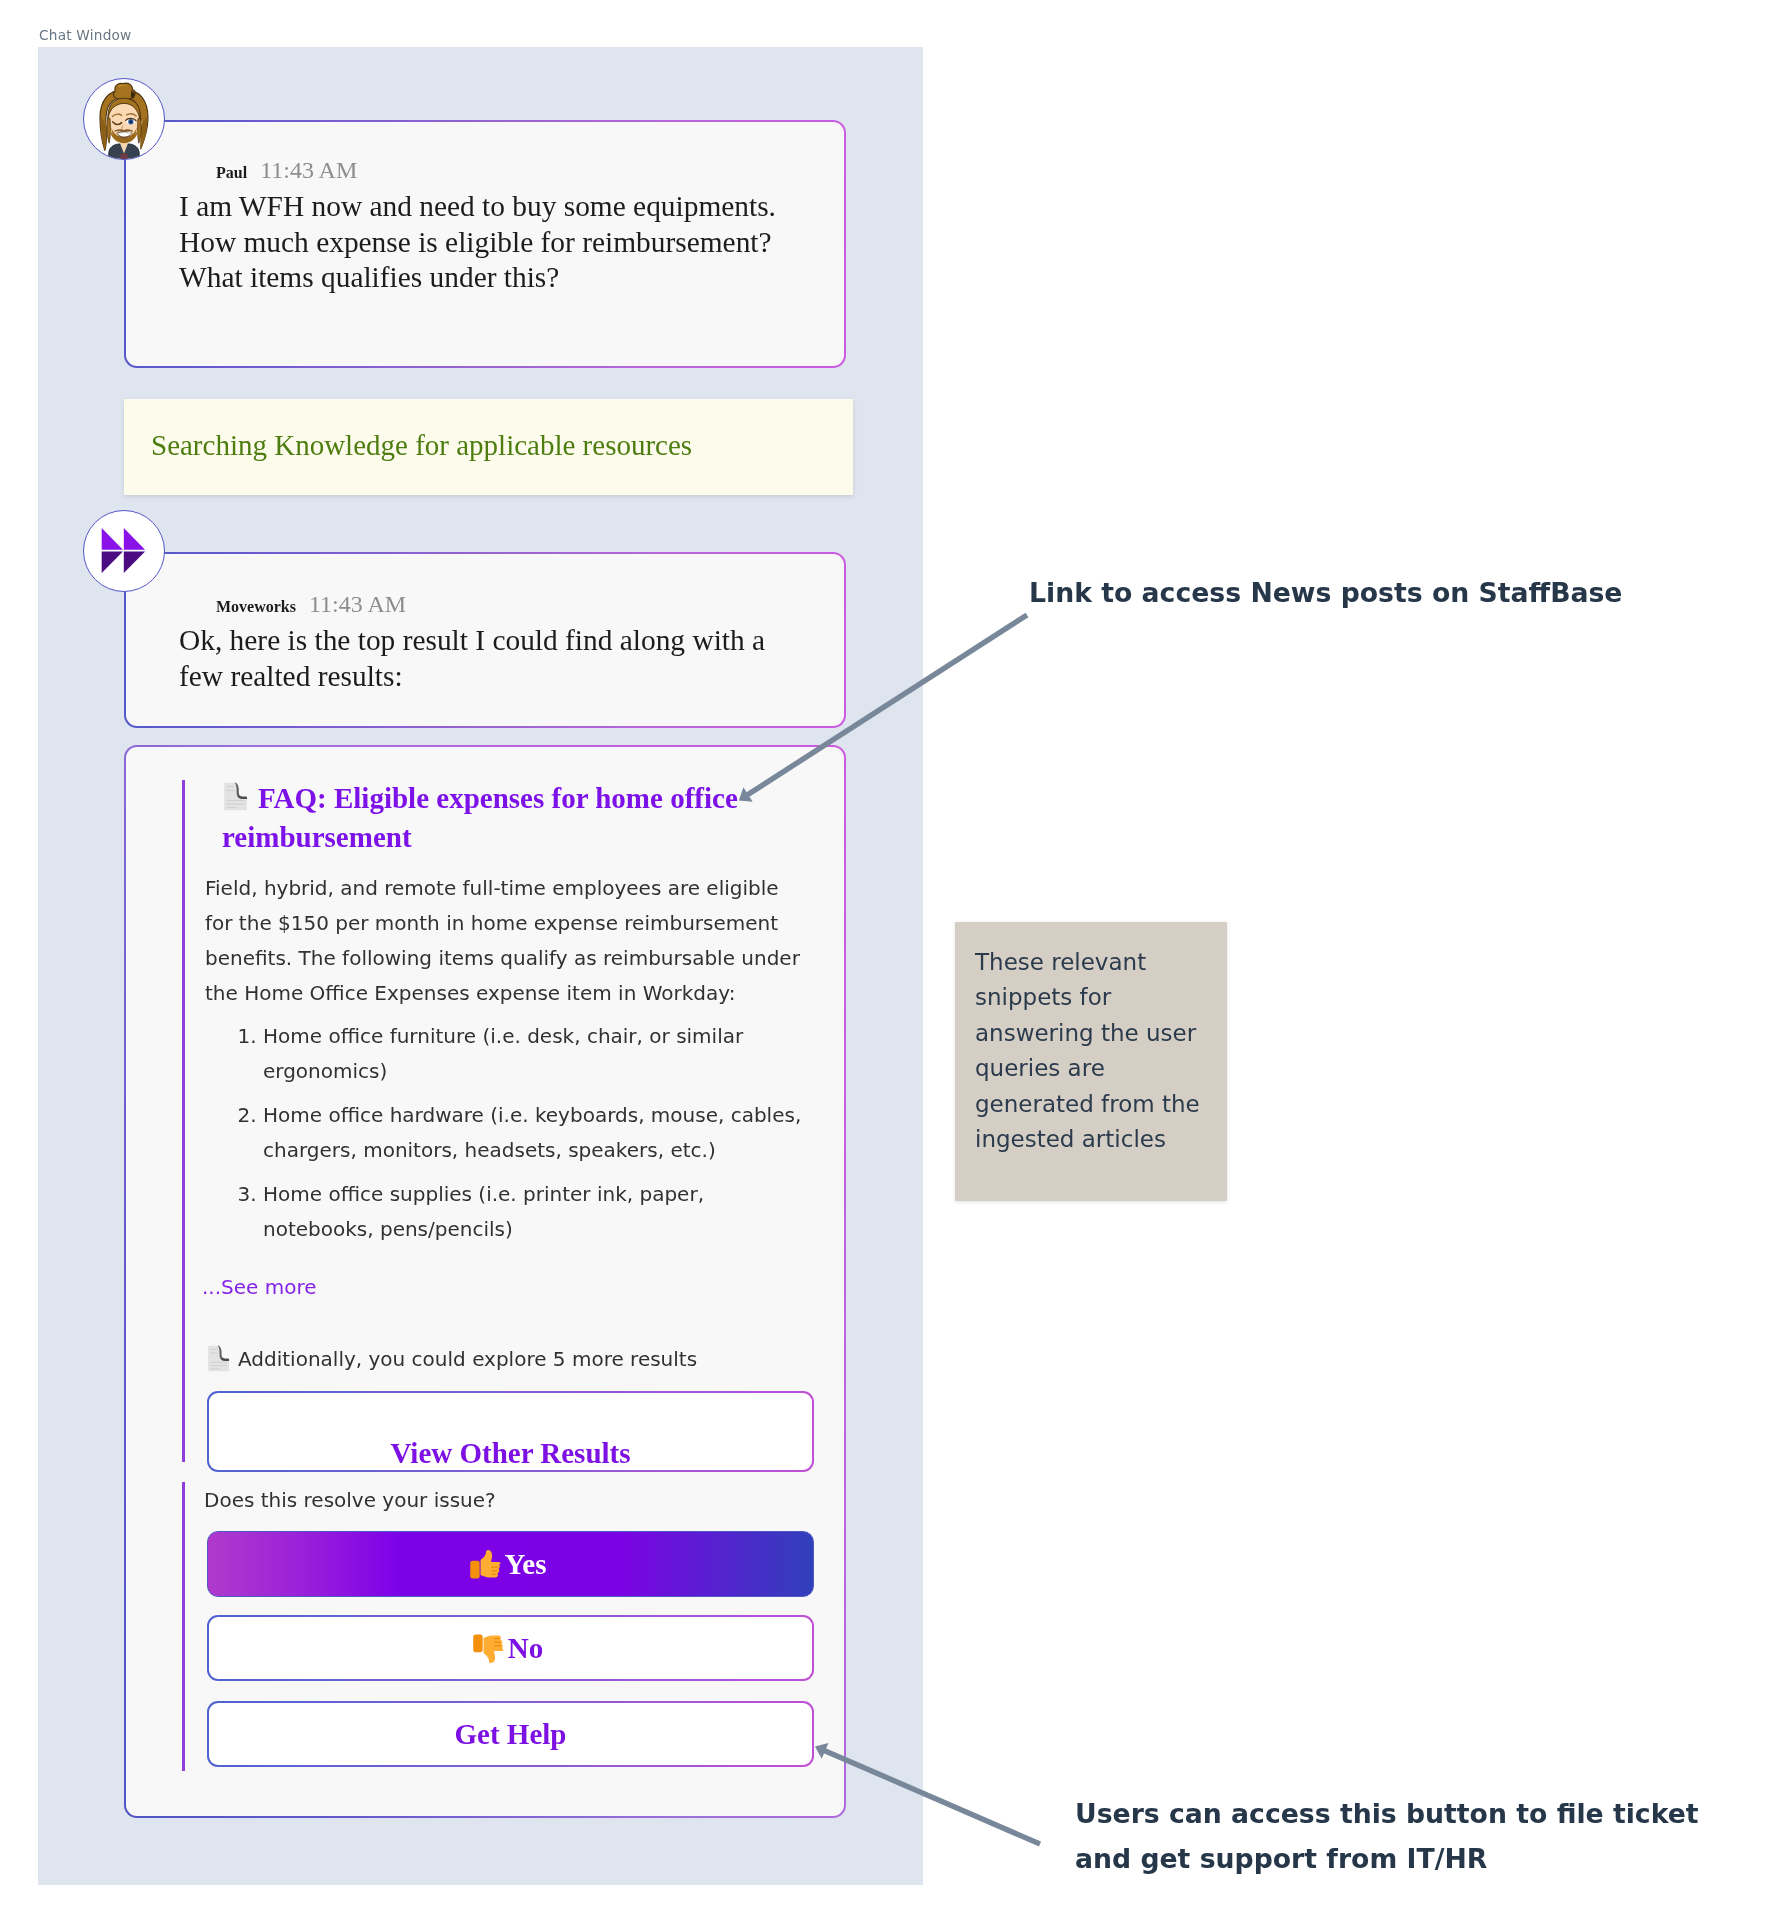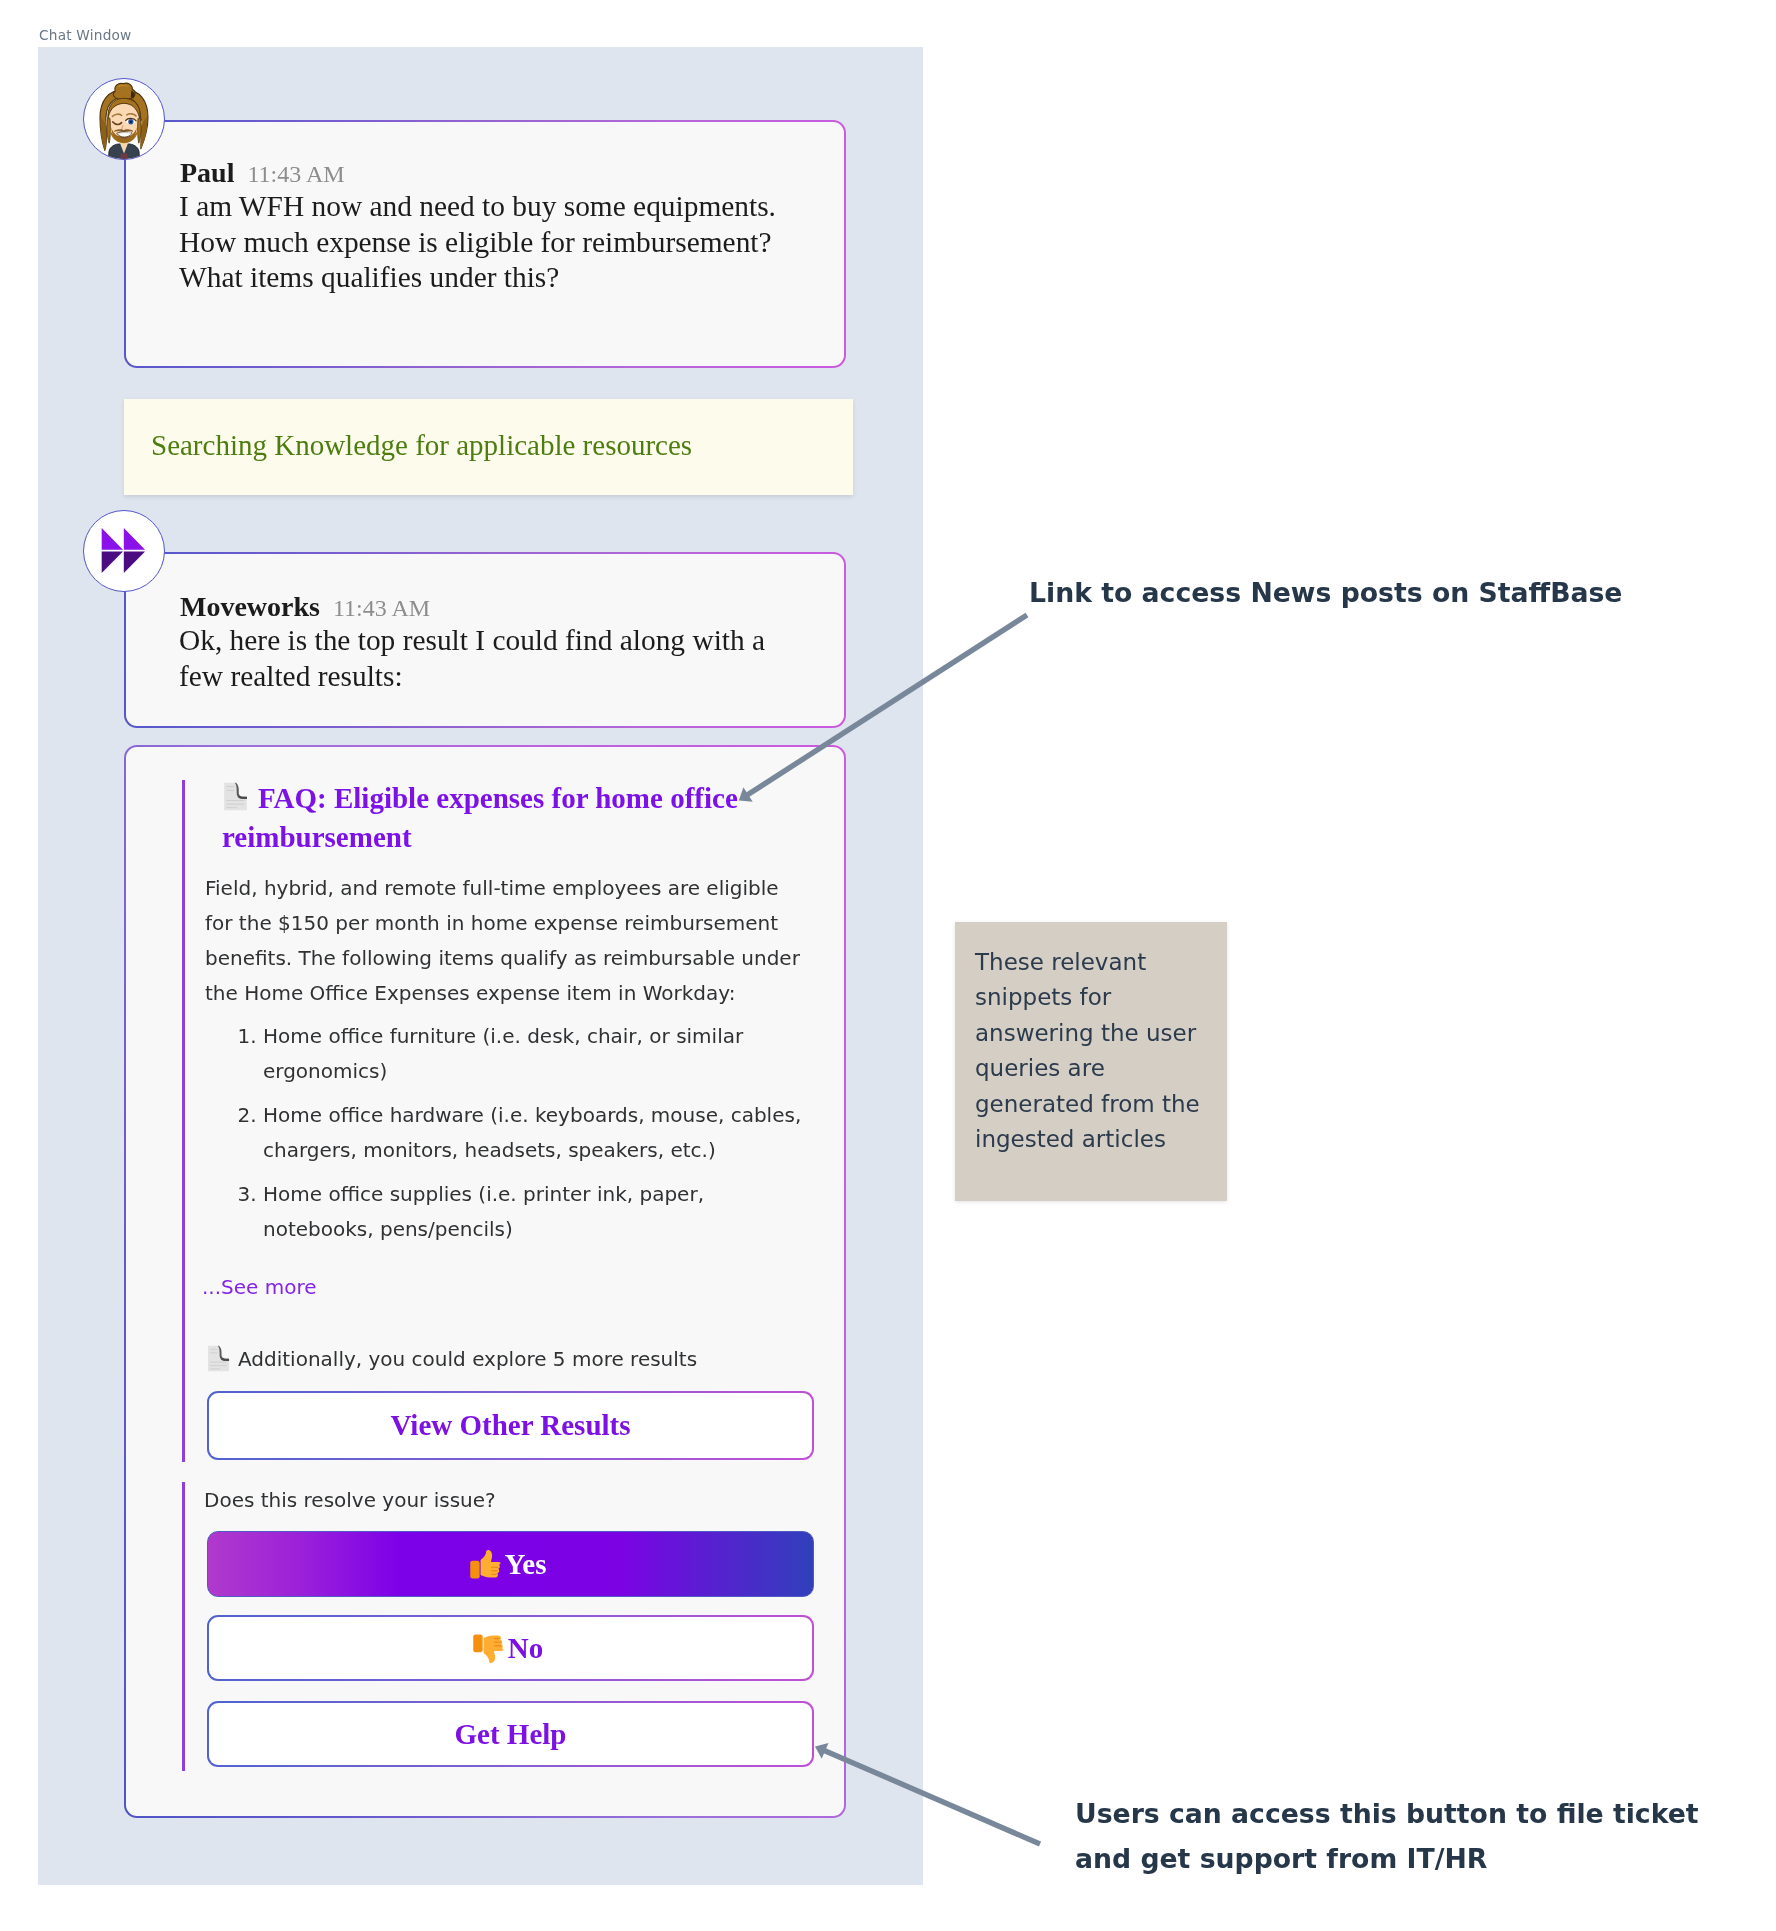--- a/index.html
+++ b/index.html
@@ -32,21 +32,21 @@
               linear-gradient(97deg,#5158c8 0%,#6f5bd0 22%,#9563d0 48%,#b566da 72%,#cc5ae0 100%);
           background-origin:border-box;background-clip:padding-box,border-box;
           box-sizing:border-box;}
   #card-result{background-image:linear-gradient(#f8f8f8,#f8f8f8),
               linear-gradient(68deg,#4f55c6 0%,#6257cc 18%,#9b70db 48%,#bb63de 72%,#cc5ae0 100%);}
   #bubble-user{left:124px;top:120px;width:722px;height:248px;}
   #bubble-bot{left:124px;top:552px;width:722px;height:176px;}
   #card-result{left:124px;top:745px;width:722px;height:1073px;}
 
   .msghead{position:absolute;font-family:"Liberation Serif",serif;}
-  .msghead .who{font-weight:bold;font-size:28px;color:#1d1c1d;}
+  .msghead .who{font-weight:bold;font-size:16px;color:#1d1c1d;margin-left:36px;}
   .msghead .time{font-size:24px;color:#8d8d8d;margin-left:13px;}
   .msgtext{position:absolute;font-family:"Liberation Serif",serif;font-size:29.4px;
            line-height:35.6px;color:#1d1c1d;}
 
   
   .searchstrip{position:absolute;left:124px;top:399px;width:729px;height:96px;
                background:#fdfcec;box-shadow:0 2px 4px rgba(90,100,120,.18);}
   .searchstrip span{position:absolute;left:27px;top:26px;
       font-family:"Liberation Serif",serif;font-size:29px;line-height:40px;color:#4d7c0f;}
 
@@ -228,21 +228,21 @@
       <g stroke="#d0d0d0" stroke-width="1.1">
         <line x1="4.6" y1="5.2" x2="12.8" y2="5.2"></line>
         <line x1="4.6" y1="9.2" x2="12.8" y2="9.2"></line>
         <line x1="4.6" y1="19.6" x2="23.2" y2="19.6"></line>
         <line x1="4.6" y1="23.4" x2="23.2" y2="23.4"></line>
         <line x1="4.6" y1="27.0" x2="15.6" y2="27.0"></line>
       </g>
     </svg>
     <div class="addl" style="left:112px;top:600px;">Additionally, you could explore 5 more results</div>
 
-    <div class="btn btn-outline" style="top:644px;height:69px;">
+    <div class="btn btn-outline" style="top:644px;height:81px;align-items:flex-end;">
       <span>View Other Results</span>
     </div>
 
     <div class="question" style="left:78px;top:741px;">Does this resolve your issue?</div>
 
     <div class="btn btn-outline" style="top:868px;">
       <svg class="emo" viewBox="0 0 36 36">
         <path d="M34.2 17.8c0 1.5-1.2 2.7-2.7 2.7h-7.8c0 1.7 1.1 3.6 1.1 6.8 0 3.4-1.9 5.6-4.2 5.6-1.5 0-2.1-1-2.1-2.4 0-3.1-3.5-6.4-5.6-8V7.3c2-.8 5.4-2.6 9.6-2.6h5.7c1.4 0 2.6 1.1 2.6 2.6 0 .7-.3 1.4-.7 1.9 1.1.2 2 1.2 2 2.5 0 .8-.4 1.5-.9 2 .9.4 1.5 1.2 1.5 2.2 0 .7-.3 1.4-.8 1.8.8.5 1.3 1.3 1.3 2.1z" fill="#ffac33"></path>
         <path d="M9.7 3.7H4.6c-1.3 0-2.3 1-2.3 2.3v13.5c0 1.3 1 2.3 2.3 2.3h5.1c1.3 0 2.3-1 2.3-2.3V6c0-1.3-1-2.3-2.3-2.3z" fill="#f4900c"></path>
         <g fill="#e8870b">

